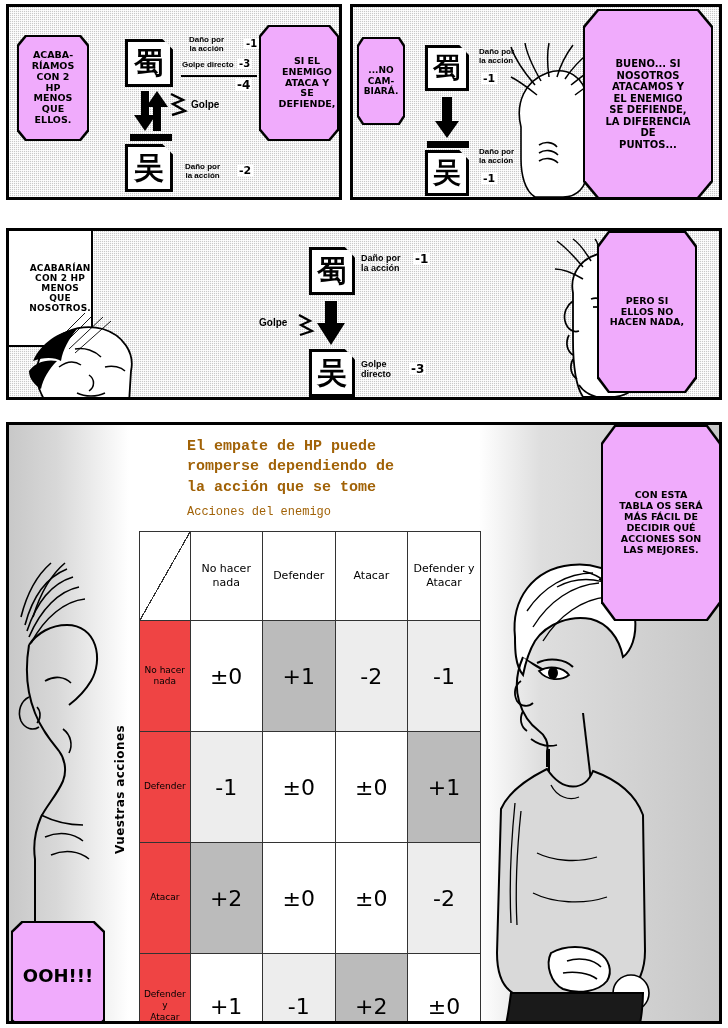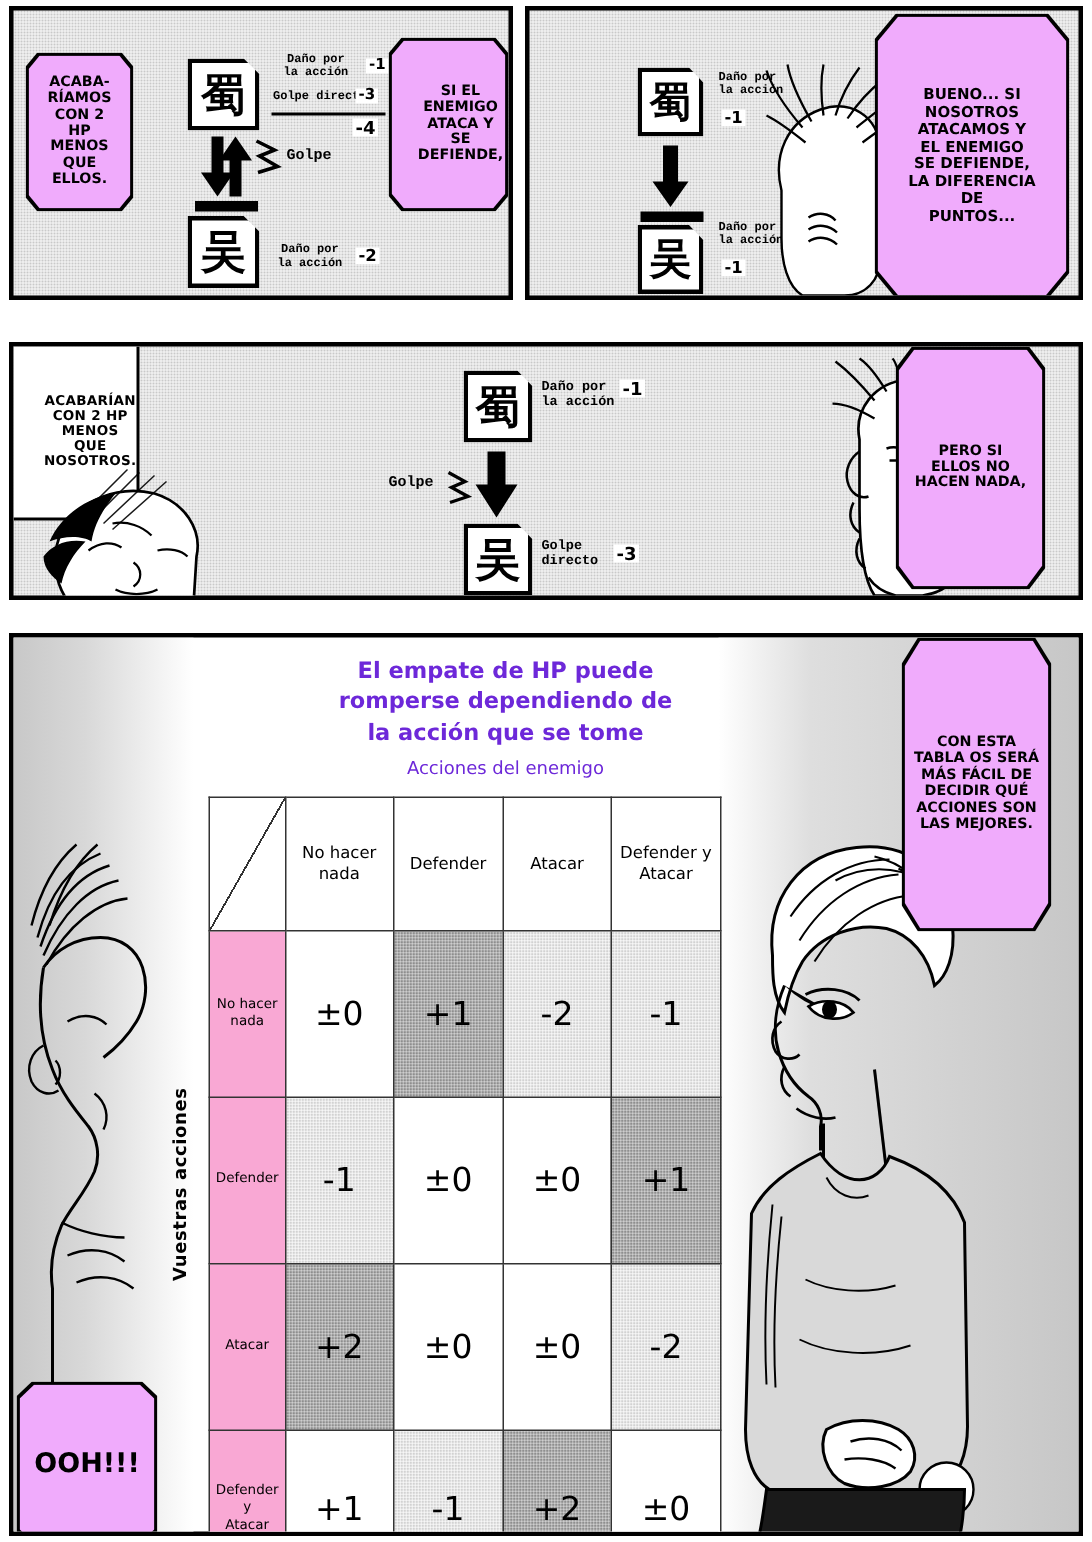--- a/index.html
+++ b/index.html
@@ -36,46 +36,46 @@
   
   .kanji{
     position:absolute;background:#fff;border:3px solid #000;box-sizing:border-box;
     display:flex;align-items:center;justify-content:center;
     font-family:"DejaVu Sans","Liberation Sans",sans-serif;
     font-weight:bold;color:#000;
   }
   .kanji.clip{clip-path:polygon(0 0,78% 0,100% 22%,100% 100%,0 100%);}
 
   .lbl{position:absolute;font-size:8px;font-weight:bold;color:#000;line-height:1.15;
-       font-family:Liberation Mono, monospace;}
+       font-family:Liberation Sans, sans-serif;}
   .num{position:absolute;background:#fff;color:#000;font-weight:bold;
        padding:0 2px;line-height:1;font-family:"DejaVu Sans","Liberation Sans",sans-serif;}
 
   
   #matrix{position:absolute;border-collapse:collapse;background:#fff;}
   #matrix td,#matrix th{border:1px solid #333;text-align:center;vertical-align:middle;
        font-family:"DejaVu Sans","Liberation Sans",sans-serif;color:#000;padding:0;}
   .hcell{font-size:11px;font-weight:normal;line-height:1.25;background:#fff;}
-  .rcell{font-size:9px;font-weight:normal;line-height:1.25;background:#f9a8d4;}
+  .rcell{font-size:9px;font-weight:normal;line-height:1.25;background:#ef4444;}
   .vcell{font-size:22px;font-weight:normal;}
   .c-white{background:#fff;}
   .c-light{background-color:#d2d2d2;
     background-image:repeating-linear-gradient(0deg,rgba(255,255,255,.75) 0 1px,rgba(0,0,0,0) 1px 2px),
                      repeating-linear-gradient(90deg,rgba(255,255,255,.75) 0 1px,rgba(0,0,0,0) 1px 2px);
     background-size:2px 2px;}
   .c-dark{background-color:#8e8e8e;
     background-image:repeating-linear-gradient(0deg,rgba(255,255,255,.45) 0 1px,rgba(0,0,0,0) 1px 2px),
                      repeating-linear-gradient(90deg,rgba(255,255,255,.45) 0 1px,rgba(0,0,0,0) 1px 2px);
     background-size:2px 2px;}
 
   .corner{position:relative;}
   .corner::after{content:"";position:absolute;left:0;top:0;width:100%;height:100%;
     background:linear-gradient(to bottom right,transparent calc(50% - 0.6px),#333 calc(50% - 0.6px),#333 calc(50% + 0.6px),transparent calc(50% + 0.6px));}
 
-  .ttl{position:absolute;text-align:center;font-weight:bold;color:#6d28d9;}
+  .ttl{position:absolute;text-align:left;font-weight:bold;color:#a16207;font-family:Liberation Mono, monospace;}
   .vert-label{position:absolute;writing-mode:vertical-rl;transform:rotate(180deg);
     font-weight:bold;font-size:12px;color:#000;letter-spacing:.4px;}
 
   .fig{position:absolute;}
   svg{display:block;overflow:visible;}
 </style>
 </head>
 <body>
 
 <div class="panel tone" style="left:6px;top:4px;width:336px;height:196px;">
@@ -131,20 +131,27 @@
       <span class="oct-txt" style="white-space:pre-line;">SI EL
 ENEMIGO
 ATACA Y SE
 DEFIENDE,</span>
     </div>
   </div>
 </div>
 
 <div class="panel tone" style="left:350px;top:4px;width:372px;height:196px;">
 
+  <div class="oct-wrap" style="left:4px;top:30px;width:48px;height:88px;">
+    <div class="oct-in" style="font-size:9px;">
+      <span class="oct-txt" style="white-space:pre-line;">...NO
+CAM-
+BIARÁ.</span>
+    </div>
+  </div>
 
   <div class="kanji clip" style="left:72px;top:38px;width:44px;height:46px;font-size:28px;">
     <span>蜀</span>
   </div>
 
   <svg class="fig" style="left:80px;top:90px;" width="28" height="42" viewBox="0 0 28 42">
     <polygon points="9,0 9,24 2,24 14,41 26,24 19,24 19,0" fill="#000"></polygon>
   </svg>
 
   <div style="position:absolute;left:74px;top:134px;width:42px;height:7px;background:#000;"></div>
@@ -412,21 +419,21 @@
     <g fill="none" stroke="#000" stroke-width="1.6">
       <path d="M80 408 C92 404,106 406,114 414"></path>
       <path d="M76 420 C88 418,102 420,110 426"></path>
     </g>
 
     <circle cx="144" cy="440" r="18" fill="#fff" stroke="#000" stroke-width="1.6"></circle>
 
     <path d="M24 440 C20 470,18 474,18 474 L152 474 C154 468,156 452,156 440 Z" fill="#1a1a1a" stroke="#000" stroke-width="2"></path>
   </svg>
 
-  <div class="oct-wrap" style="left:592px;top:0px;width:100px;height:196px;">
+  <div class="oct-wrap" style="left:592px;top:0px;width:120px;height:196px;">
     <div class="oct-in" style="font-size:9.5px;">
       <span class="oct-txt" style="white-space:pre-line;">CON ESTA
 TABLA OS SERÁ
 MÁS FÁCIL DE
 DECIDIR QUÉ
 ACCIONES SON
 LAS MEJORES.</span>
     </div>
   </div>
 

